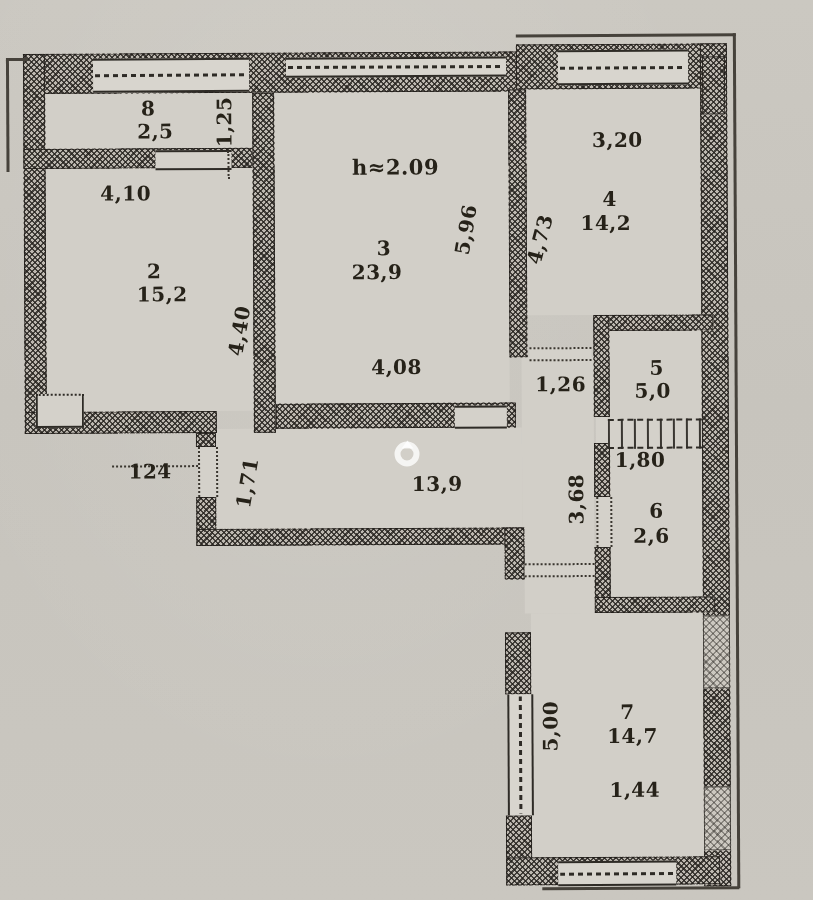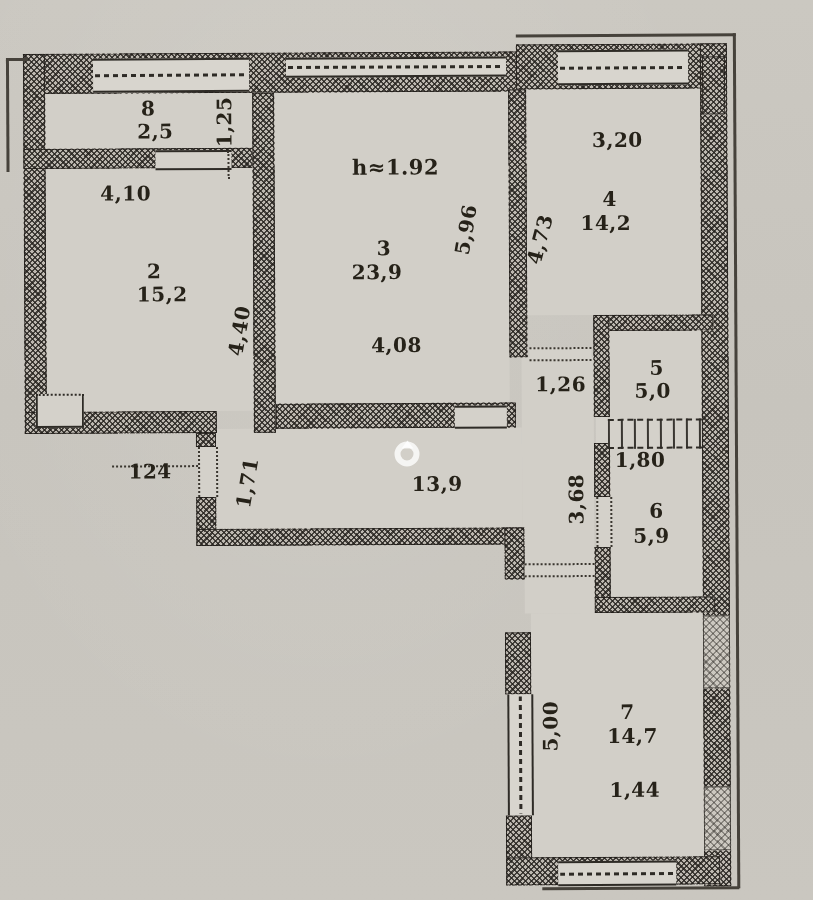--- a/index.html
+++ b/index.html
@@ -122,38 +122,38 @@
     <div class="tline" style="left:8px;top:58px;width:3px;height:112px"></div>
     <div class="tline" style="left:8px;top:56px;width:22px;height:3px"></div>
     <div class="tline" style="left:518px;top:35px;width:220px;height:3px"></div>
     <div class="tline" style="left:735px;top:35px;width:3px;height:855px"></div>
     <div class="tline" style="left:540px;top:888px;width:197px;height:3px"></div>
 
     <span class="lbl" style="left:150px;top:107px">8</span>
     <span class="lbl" style="left:157px;top:130px">2,5</span>
     <span class="lbl" style="left:155px;top:270px">2</span>
     <span class="lbl" style="left:163px;top:293px">15,2</span>
-    <span class="lbl big" style="left:397px;top:167px">h≈1.92</span>
+    <span class="lbl big" style="left:397px;top:167px">h≈2.09</span>
     <span class="lbl" style="left:385px;top:248px">3</span>
     <span class="lbl" style="left:378px;top:272px">23,9</span>
     <span class="lbl" style="left:611px;top:200px">4</span>
     <span class="lbl" style="left:607px;top:224px">14,2</span>
     <span class="lbl" style="left:657px;top:369px">5</span>
     <span class="lbl" style="left:653px;top:392px">5,0</span>
     <span class="lbl" style="left:656px;top:512px">6</span>
-    <span class="lbl" style="left:651px;top:537px">5,9</span>
+    <span class="lbl" style="left:651px;top:537px">2,6</span>
     <span class="lbl" style="left:626px;top:713px">7</span>
     <span class="lbl" style="left:631px;top:737px">14,7</span>
     <span class="lbl" style="left:437px;top:484px">13,9</span>
 
     <span class="lbl rot90" style="left:226px;top:121px">1,25</span>
     <span class="lbl" style="left:127px;top:192px">4,10</span>
     <span class="lbl rot80" style="left:240px;top:330px">4,40</span>
     <span class="lbl rot80" style="left:467px;top:230px">5,96</span>
-    <span class="lbl" style="left:397px;top:345px">4,08</span>
+    <span class="lbl" style="left:397px;top:367px">4,08</span>
     <span class="lbl rot75" style="left:541px;top:240px">4,73</span>
     <span class="lbl" style="left:619px;top:141px">3,20</span>
     <span class="lbl" style="left:561px;top:385px">1,26</span>
     <span class="lbl" style="left:640px;top:461px">1,80</span>
     <span class="lbl rot90" style="left:576px;top:500px">3,68</span>
     <span class="lbl" style="left:150px;top:470px">124</span>
     <span class="lbl rot80" style="left:247px;top:482px">1,71</span>
     <span class="lbl rot90" style="left:549px;top:727px">5,00</span>
     <span class="lbl" style="left:633px;top:791px">1,44</span>
   </div>

